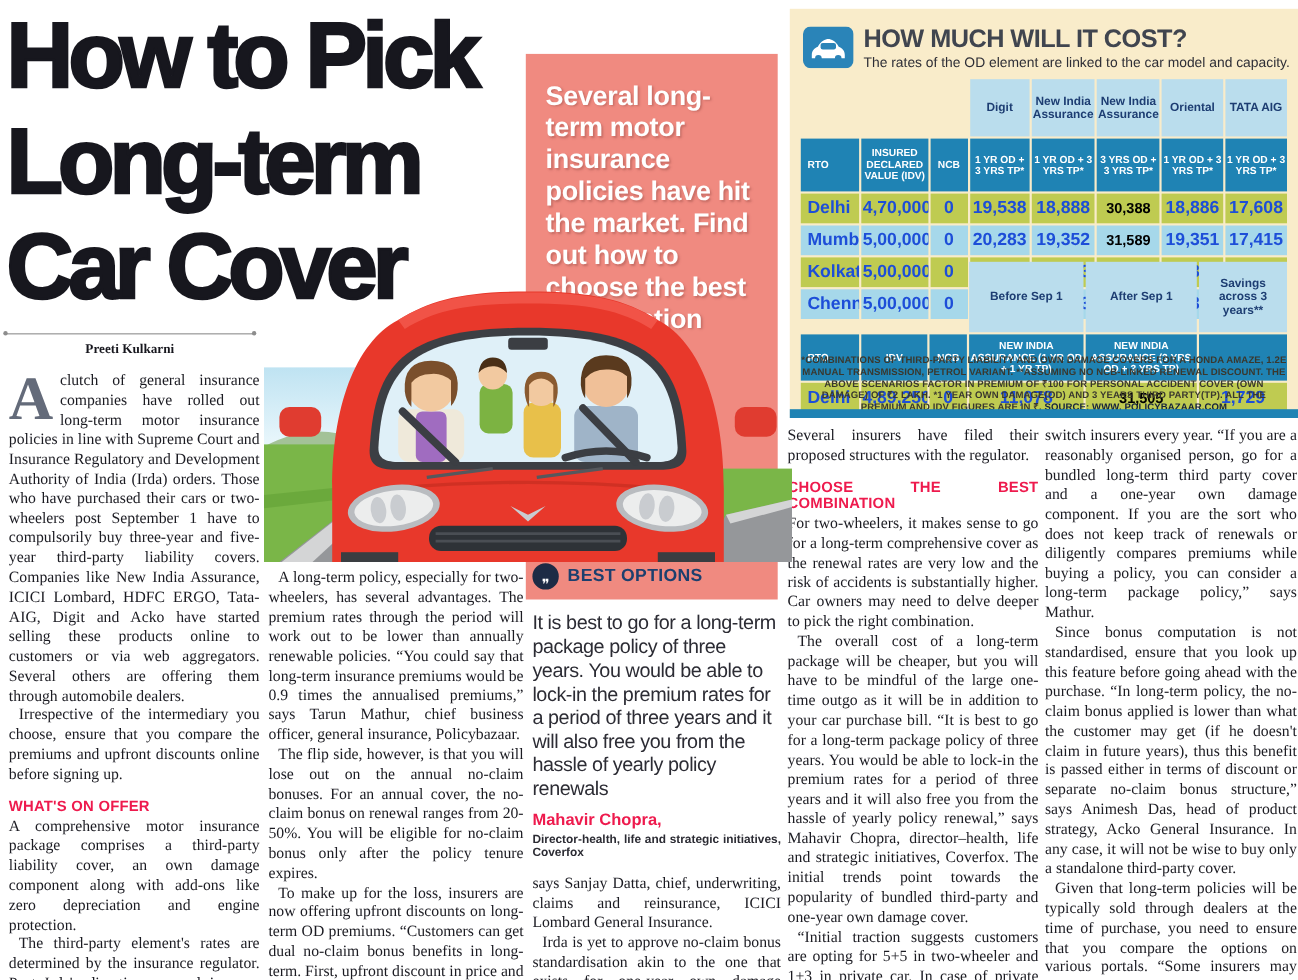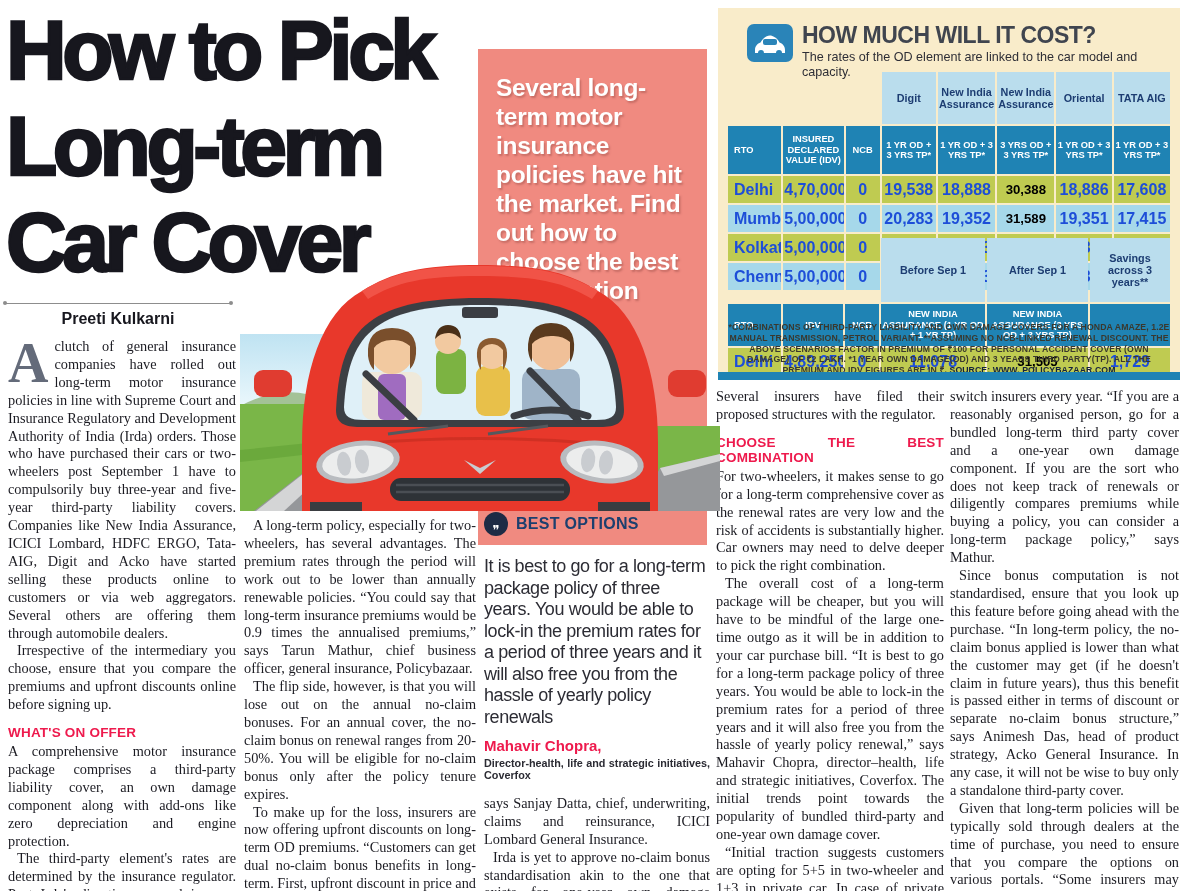--- a/index.html
+++ b/index.html
@@ -9,34 +9,34 @@
   
   #headline{position:absolute;left:6px;top:2px;width:474px;
     font-family:"Liberation Sans",sans-serif;font-weight:700;
     font-size:84px;line-height:96px;letter-spacing:-4.5px;color:#17171e;
     -webkit-text-stroke:2.5px #17171e;}
   #byline-wrap{position:absolute;left:4px;top:303px;width:228px;text-align:center;}
   #byline-rule{position:relative;border-top:1.5px solid #8d8d8d;height:0;}
   #byline-rule::before,#byline-rule::after{content:"";position:absolute;top:-3px;width:4px;height:4px;
     border-radius:50%;background:#8d8d8d;}
   #byline-rule::before{left:-1px;} #byline-rule::after{right:-1px;}
-  #byline{margin-top:6px;font-family:Liberation Sans, sans-serif;font-weight:700;font-size:16px;color:#17171e;}
+  #byline{margin-top:6px;font-family:Liberation Serif, serif;font-weight:700;font-size:12px;color:#17171e;}
 
   
   #callout{position:absolute;left:478px;top:10px;width:229px;height:496px;background:#f08a80;margin-top:39px;}
   #callout .txt{padding:24px 14px 0 18px;font-family:"Liberation Sans",sans-serif;font-weight:700;
     font-size:24.5px;line-height:29px;color:#ffffff;letter-spacing:-0.3px;
     text-shadow:1.5px 1.5px 2px rgba(120,55,48,.35);}
 
   
   #illustration{position:absolute;left:240px;top:254px;width:480px;height:257px;z-index:5;}
 
   
   #infobox{position:absolute;left:718px;top:8px;width:462px;height:372px;background:#f9ecca;}
-  #info-head{position:absolute;left:29px;top:16px;display:flex;align-items:flex-start;}
+  #info-head{position:absolute;left:12px;top:16px;display:flex;align-items:flex-start;}
   #car-badge{width:46px;height:38px;flex:0 0 46px;margin-right:9px;}
   #info-title{font-family:"Liberation Sans",sans-serif;font-weight:700;font-size:23px;line-height:23px;
     color:#40454f;letter-spacing:-0.5px;}
   #info-sub{font-family:"Liberation Sans",sans-serif;font-size:12.6px;line-height:15px;color:#2e2e36;margin-top:3px;}
   .ptable{border-collapse:separate;border-spacing:2px;table-layout:fixed;
     font-family:"Liberation Sans",sans-serif;}
   #ptable1{position:absolute;left:8px;top:62px;width:446px;}
   #ptable2{position:absolute;left:8px;top:228px;width:446px;}
   .ptable td{overflow:hidden;}
   .co-h{background:#badded;color:#1d3d72;font-weight:700;font-size:10.8px;line-height:12px;

